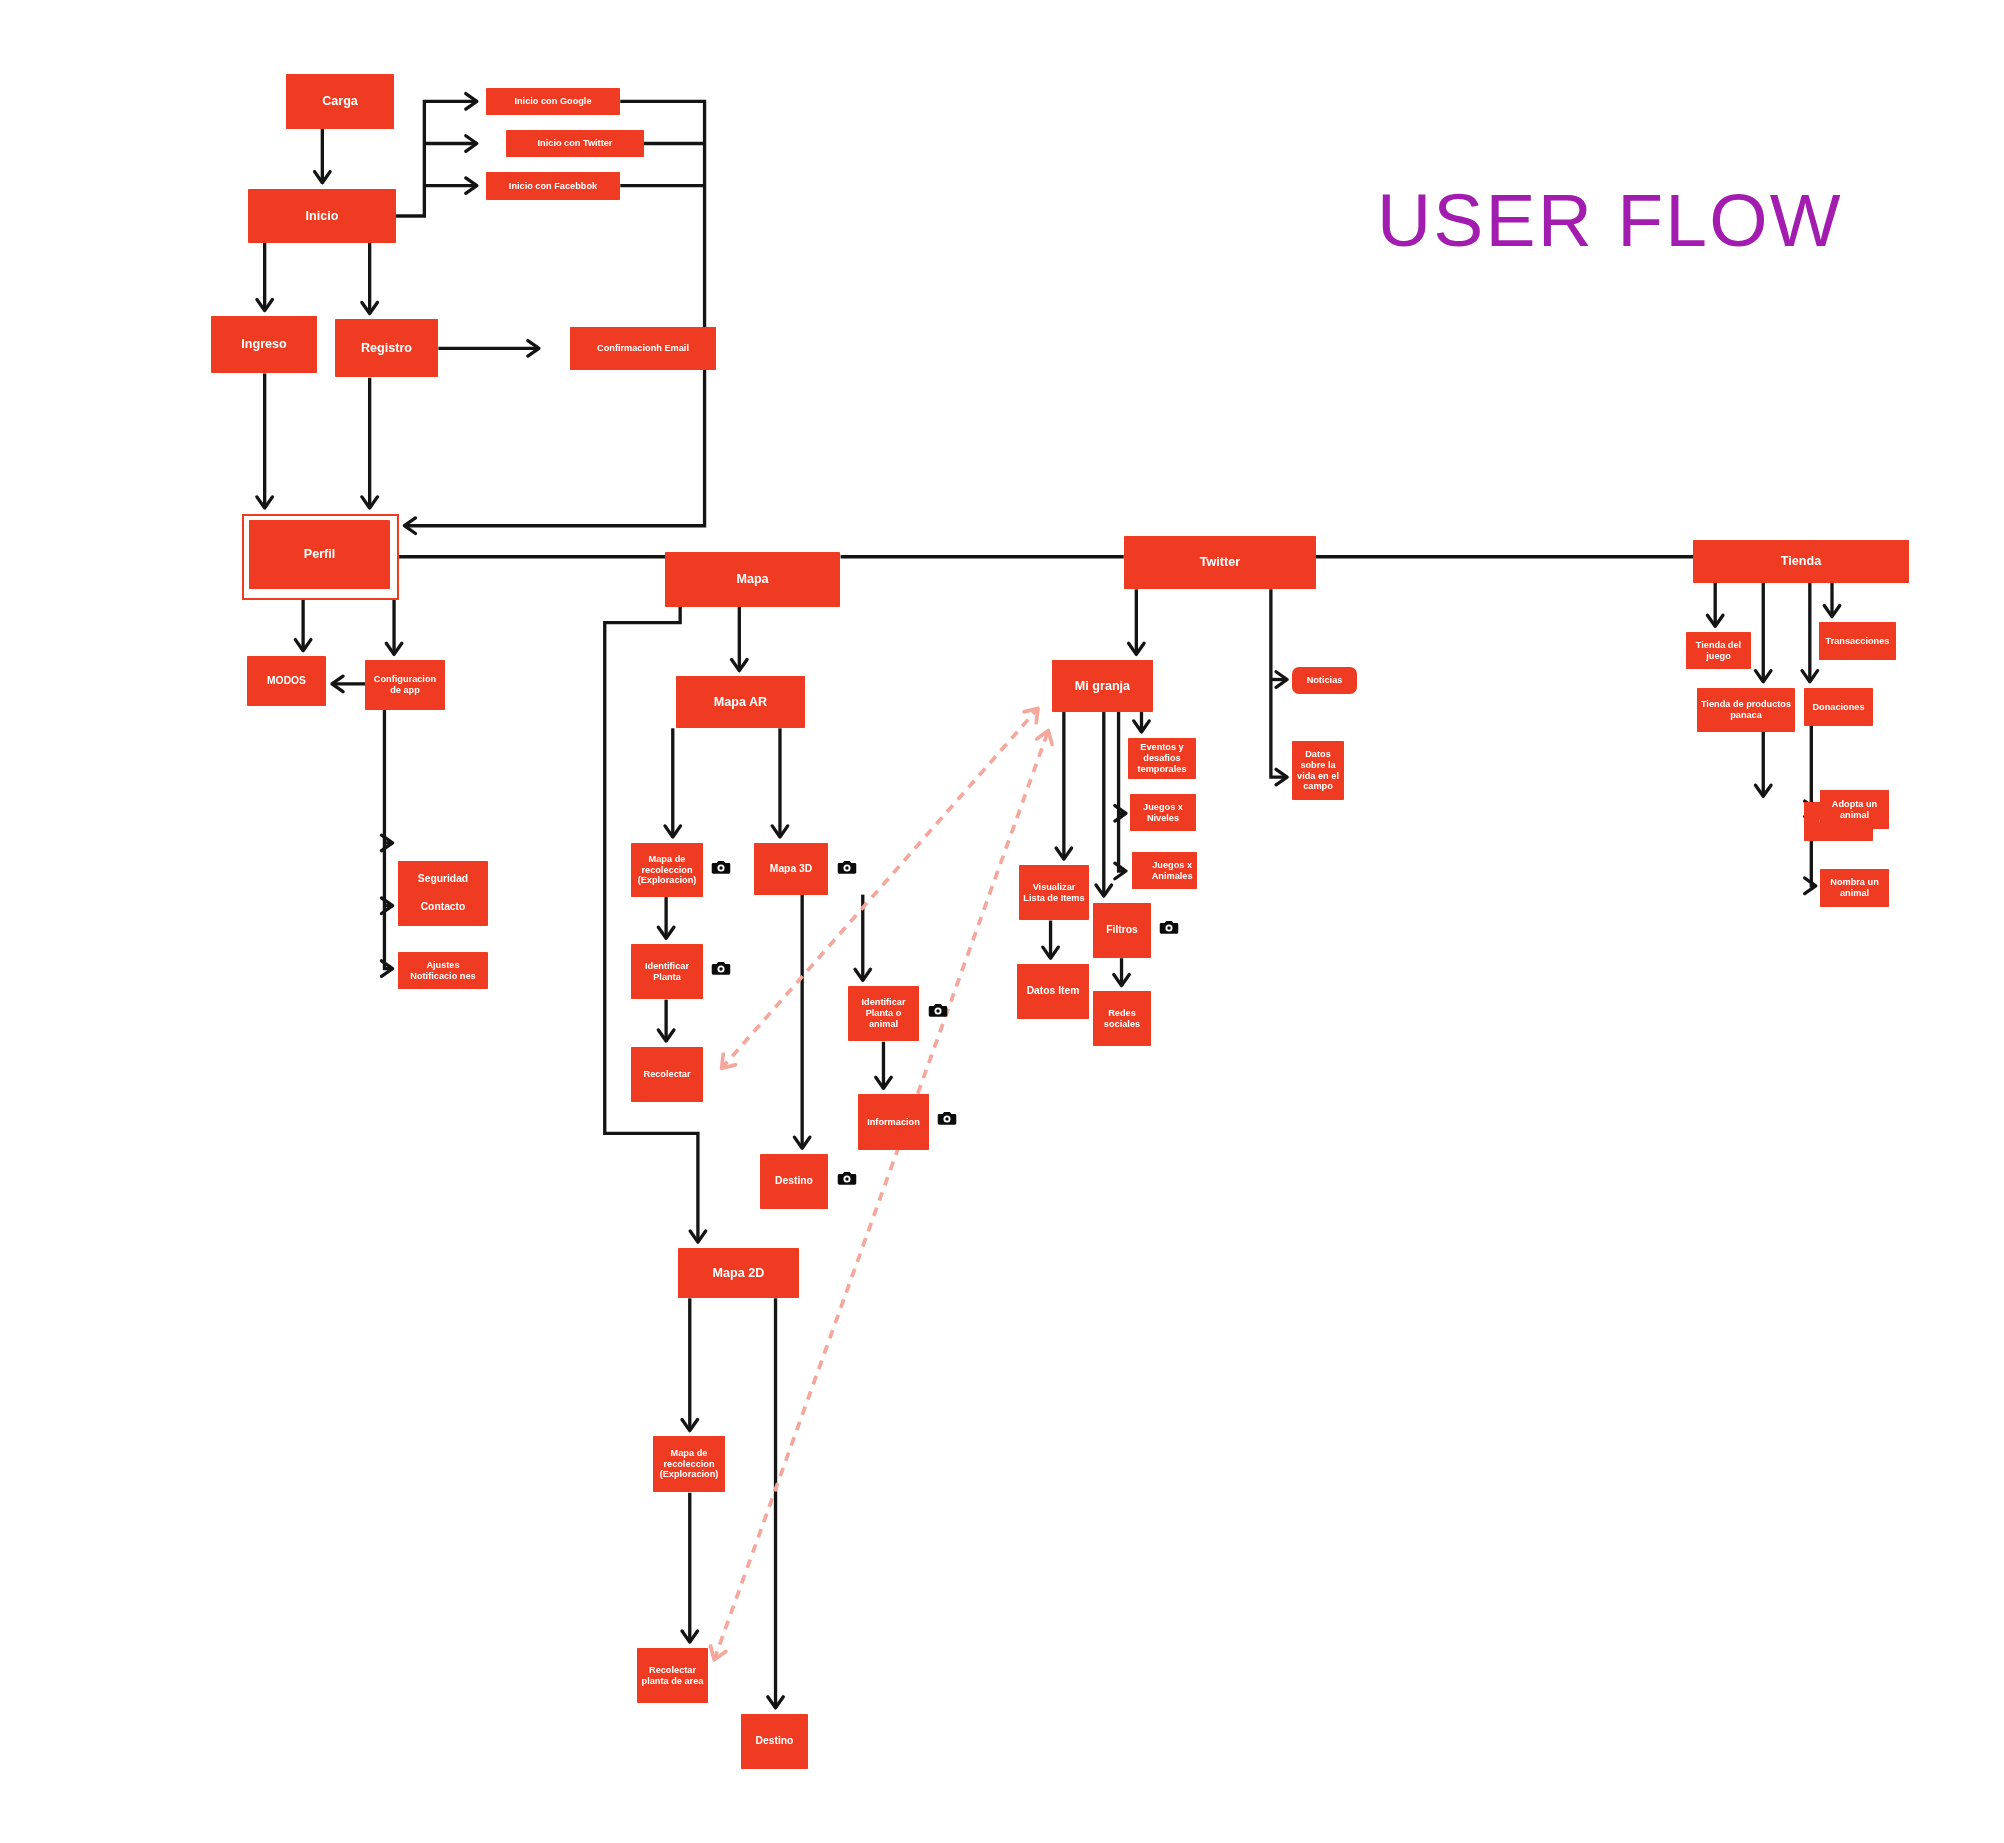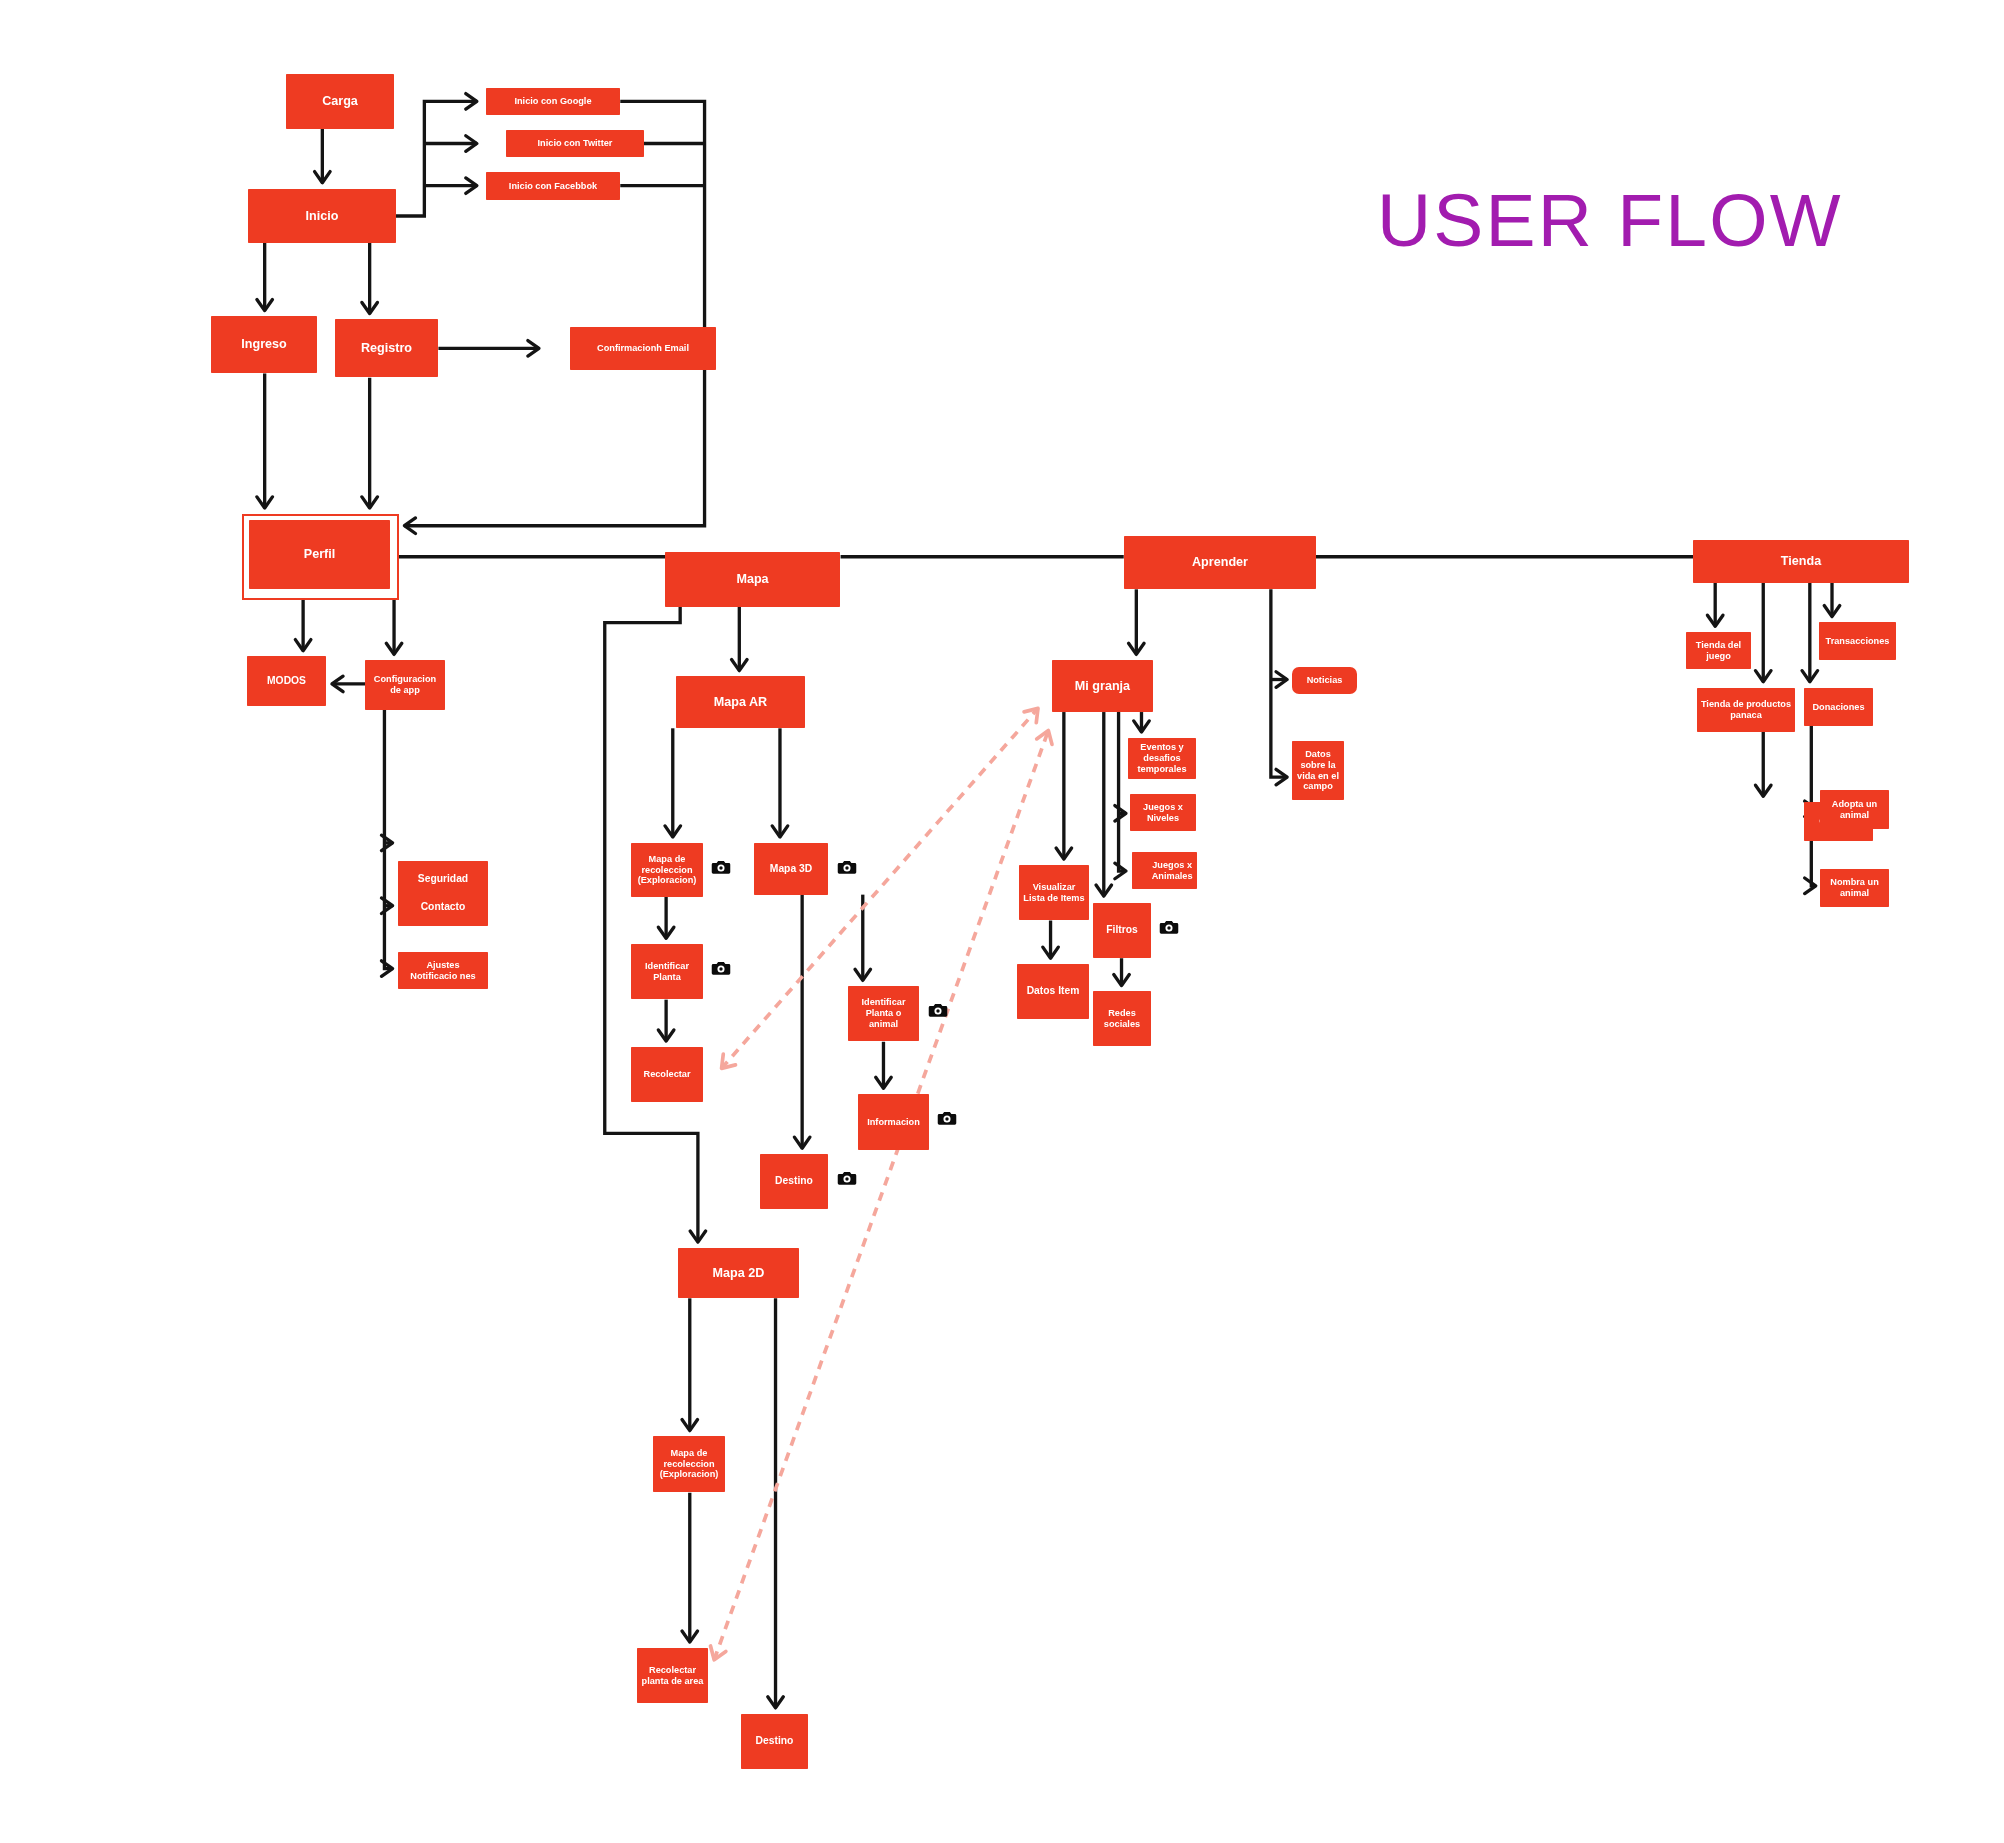--- a/index.html
+++ b/index.html
@@ -228,21 +228,21 @@
       <div class="node sm" style="left: 653px; top: 1436px; width: 72px; height: 56px;">
         <span>Mapa de recoleccion (Exploracion)</span>
       </div>
       <div class="node sm" style="left: 637px; top: 1648px; width: 71px; height: 55px;">
         <span>Recolectar planta de area</span>
       </div>
       <div class="node md" style="left: 741px; top: 1714px; width: 67px; height: 55px;">
         <span>Destino</span>
       </div>
       <div class="node lg" style="left: 1124px; top: 536px; width: 192px; height: 53px;">
-        <span>Aprender</span>
+        <span>Twitter</span>
       </div>
       <div class="node lg" style="left: 1052px; top: 660px; width: 101px; height: 52px;">
         <span>Mi granja</span>
       </div>
       <div class="node sm" style="left: 1292px; top: 667px; width: 65px; height: 27px; border-radius: 7px;">
         <span>Noticias</span>
       </div>
       <div class="node sm" style="left: 1292px; top: 741px; width: 52px; height: 59px;">
         <span>Datos sobre la vida en el campo</span>
       </div>

